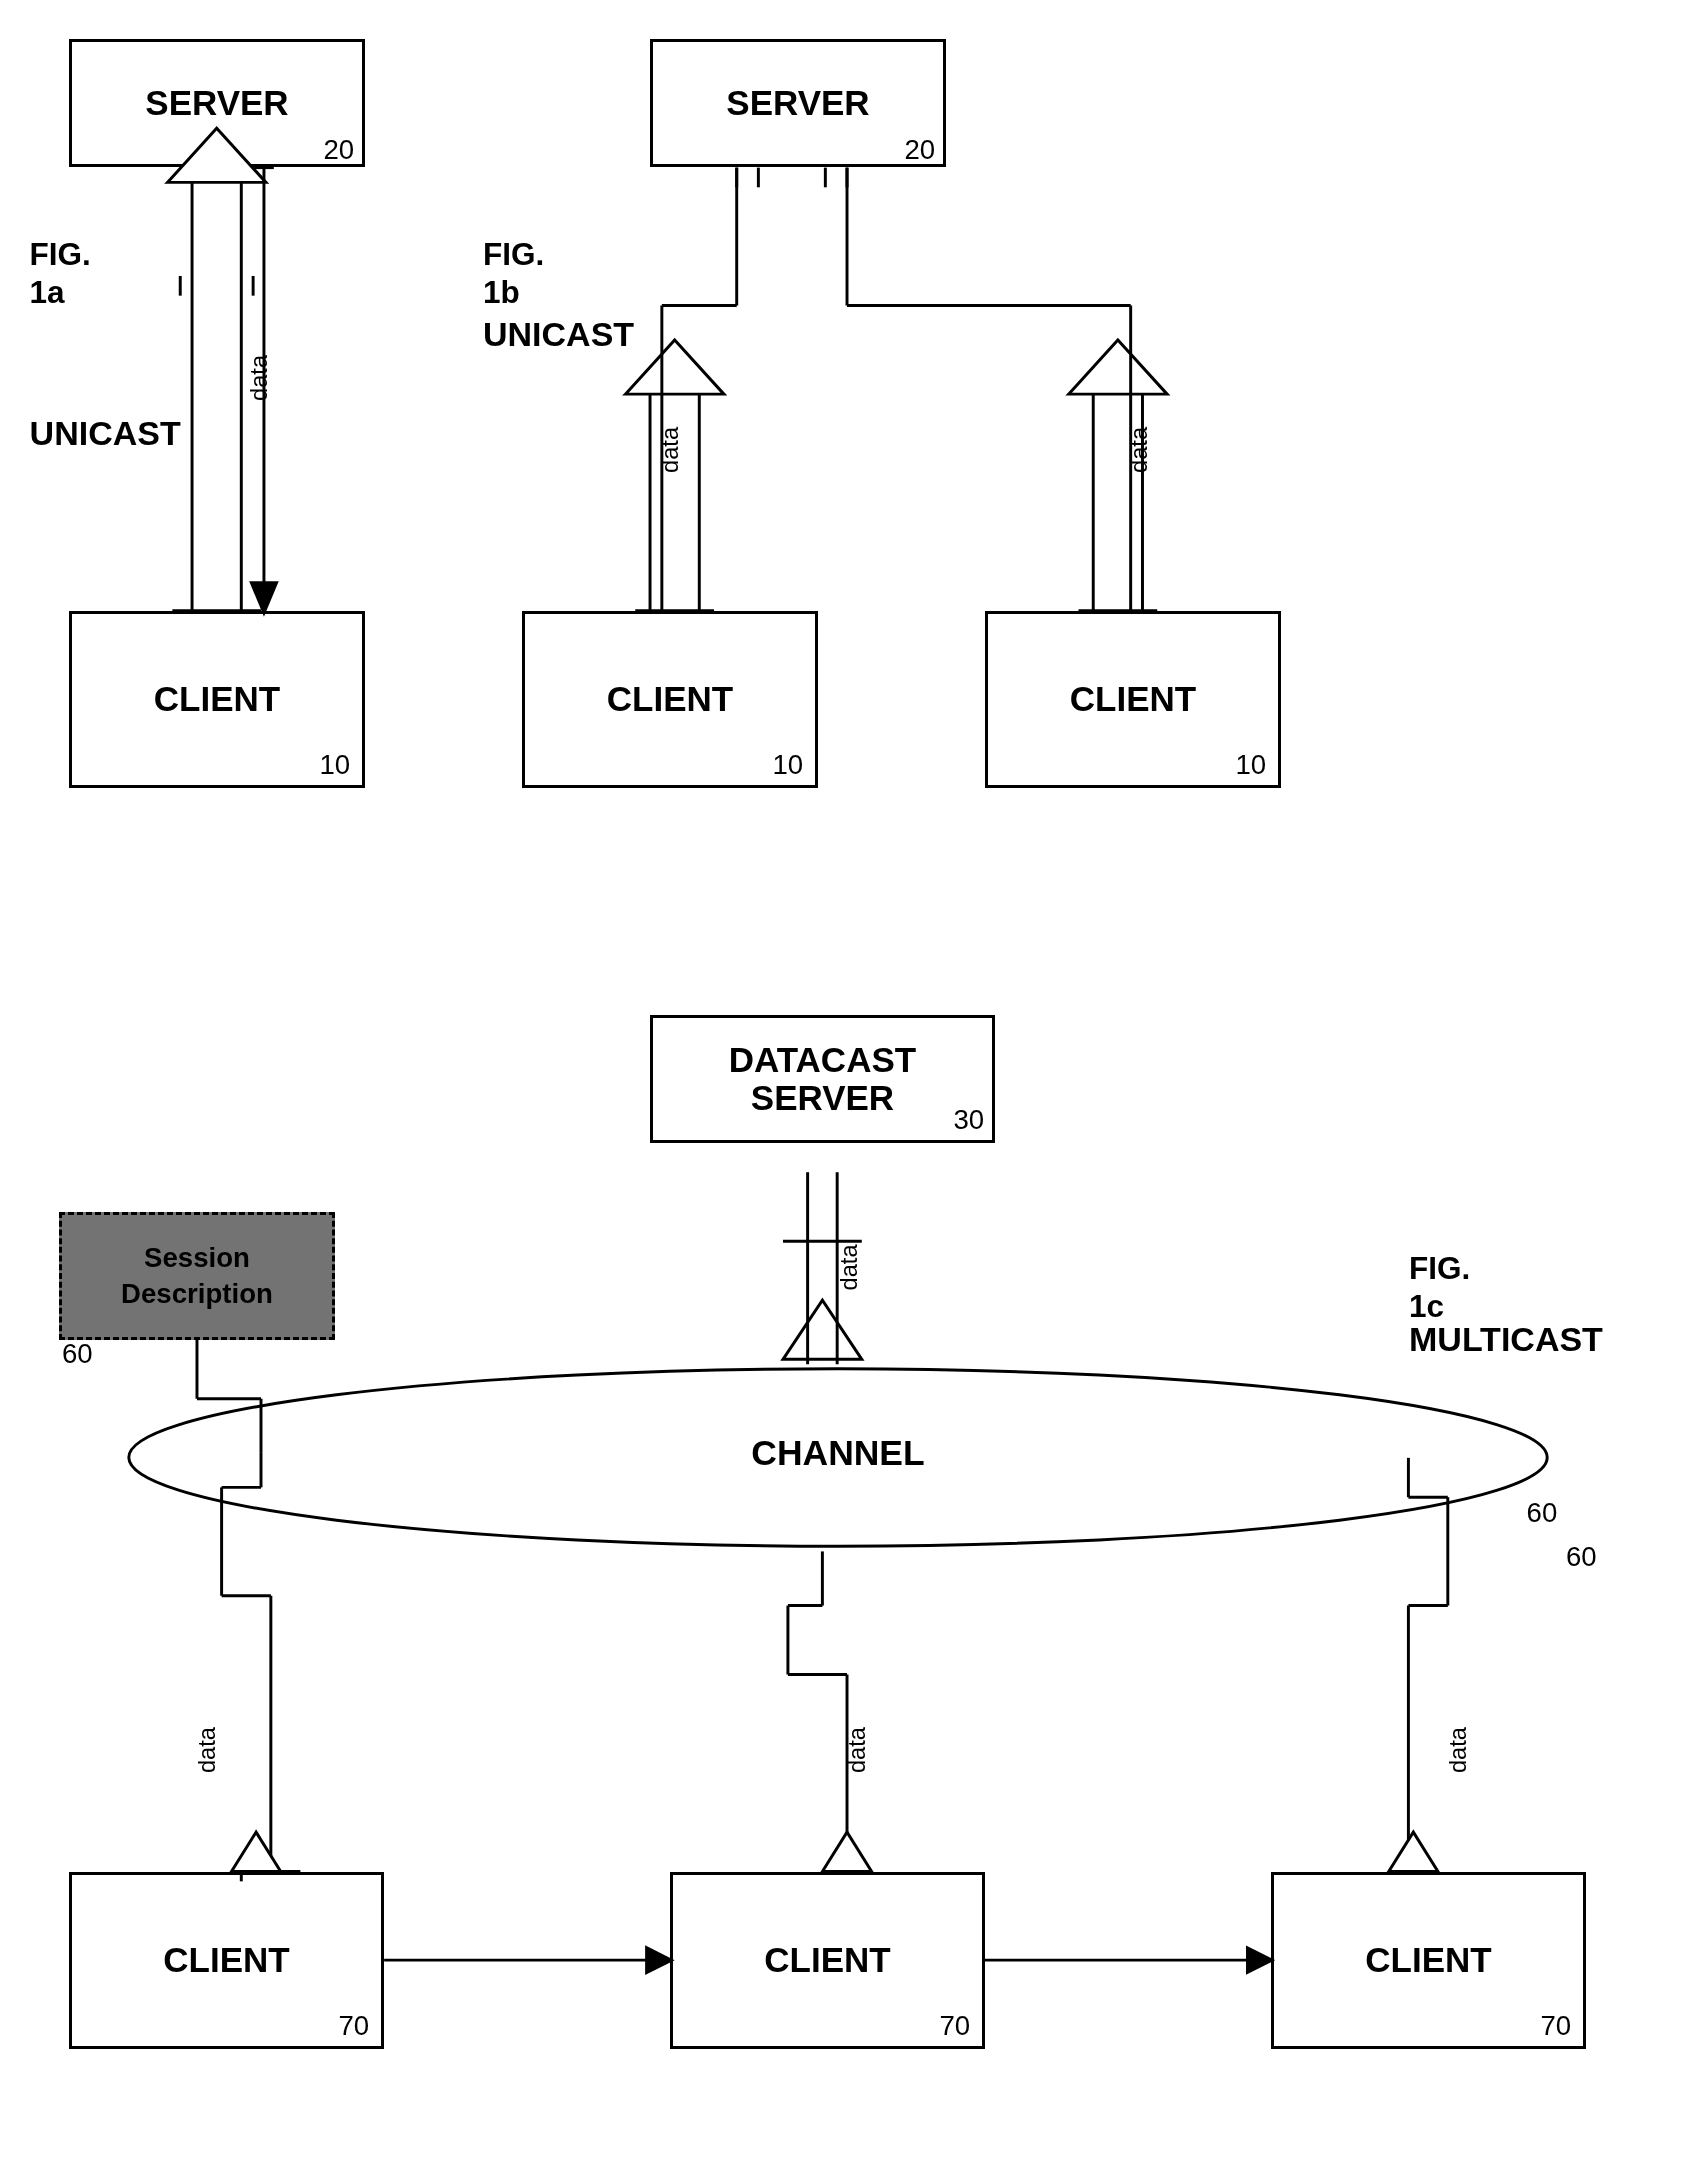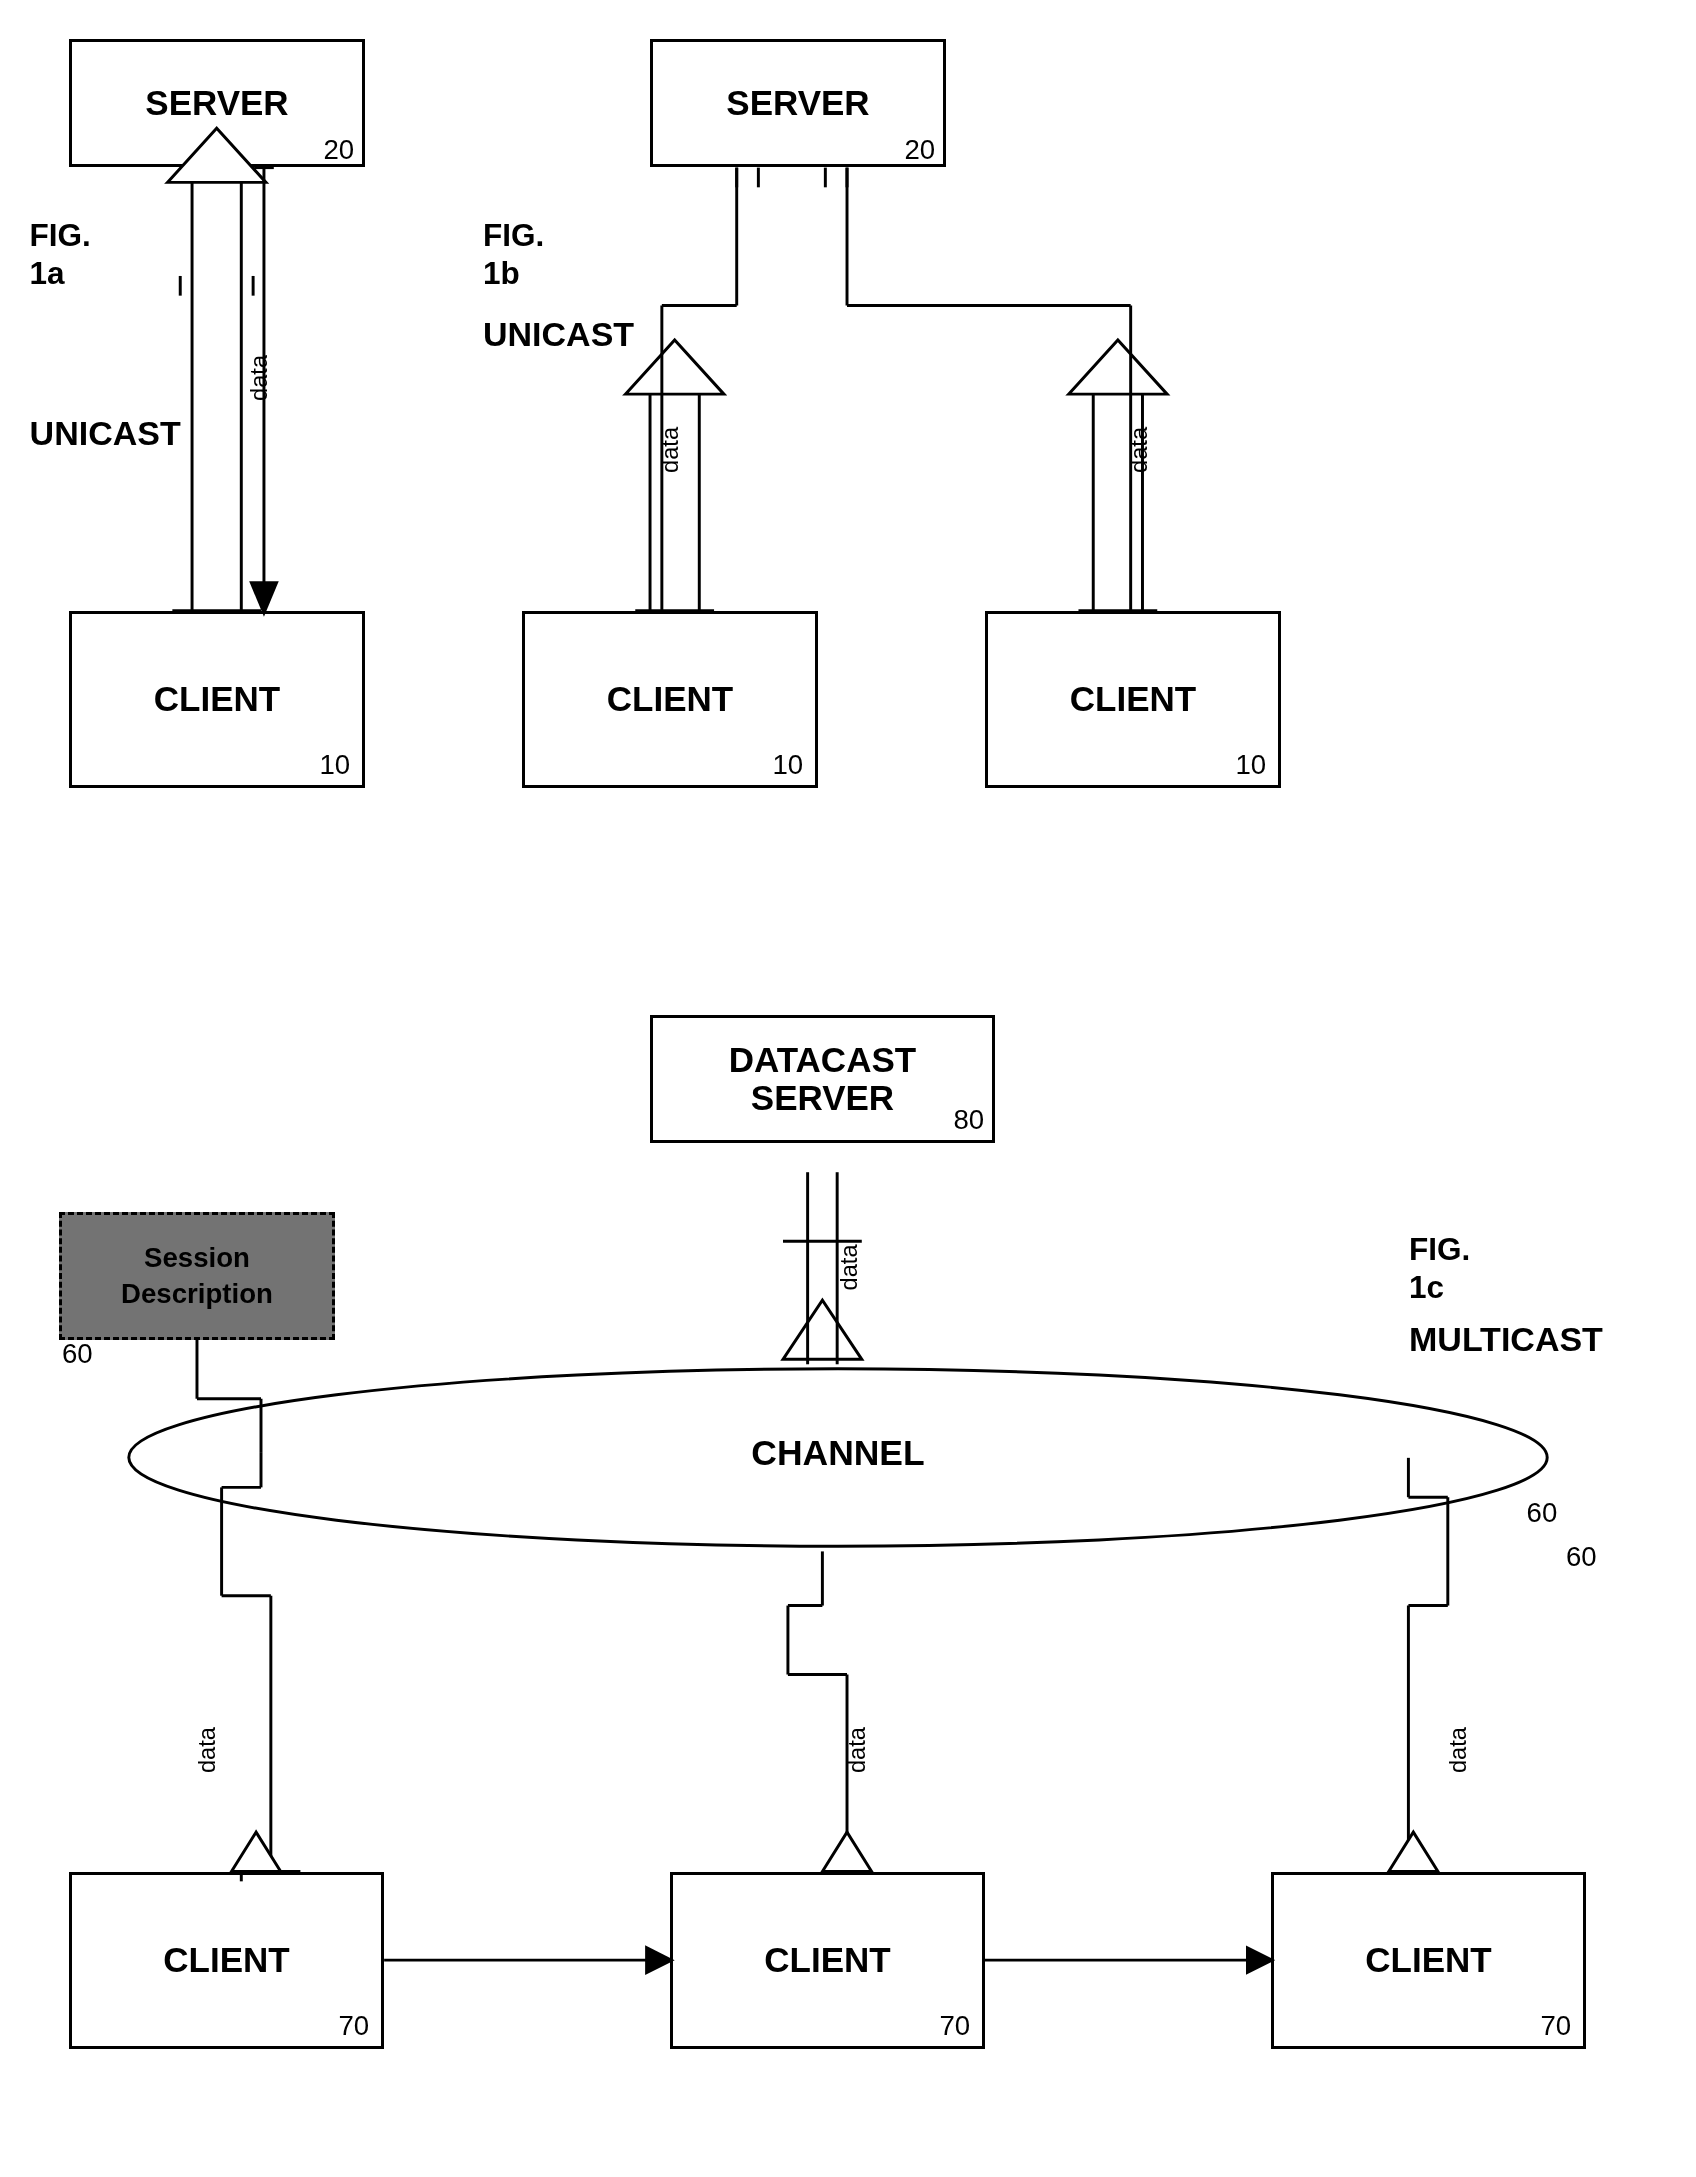--- a/index.html
+++ b/index.html
@@ -42,20 +42,21 @@
       position: absolute;
       font-size: 27.6px;
       font-weight: normal;
     }
 
     .fig-label {
       position: absolute;
       font-size: 31.5px;
       font-weight: bold;
       line-height: 1.2;
+      margin-top: 19px;
     }
 
     .caption-label {
       position: absolute;
       font-size: 34px;
       font-weight: bold;
     }
 
     
     
@@ -220,21 +221,21 @@
   <div class="box" id="fig1b-client2">
     <span class="box-label">CLIENT</span>
     <span class="ref-num">10</span>
   </div>
 
   <div class="fig-label" id="fig1b-fig">FIG.<br>1b</div>
   <div class="caption-label" id="fig1b-unicast">UNICAST</div>
 
   <div class="box" id="fig1c-server">
     <span class="box-label">DATACAST<br>SERVER</span>
-    <span class="ref-num">80</span>
+    <span class="ref-num">30</span>
   </div>
 
   <div id="fig1c-channel-container">
     <svg width="1478" height="197" viewBox="0 0 1500 200">
       <ellipse cx="750" cy="100" rx="720" ry="90" fill="white" stroke="black" stroke-width="3"></ellipse>
       <text x="750" y="108" text-anchor="middle" font-size="36" font-weight="bold" font-family="Arial">CHANNEL</text>
     </svg>
     
     <span style="position:absolute; right:19.7px; top:138px; font-size:27.6px;">60</span>
   </div>

